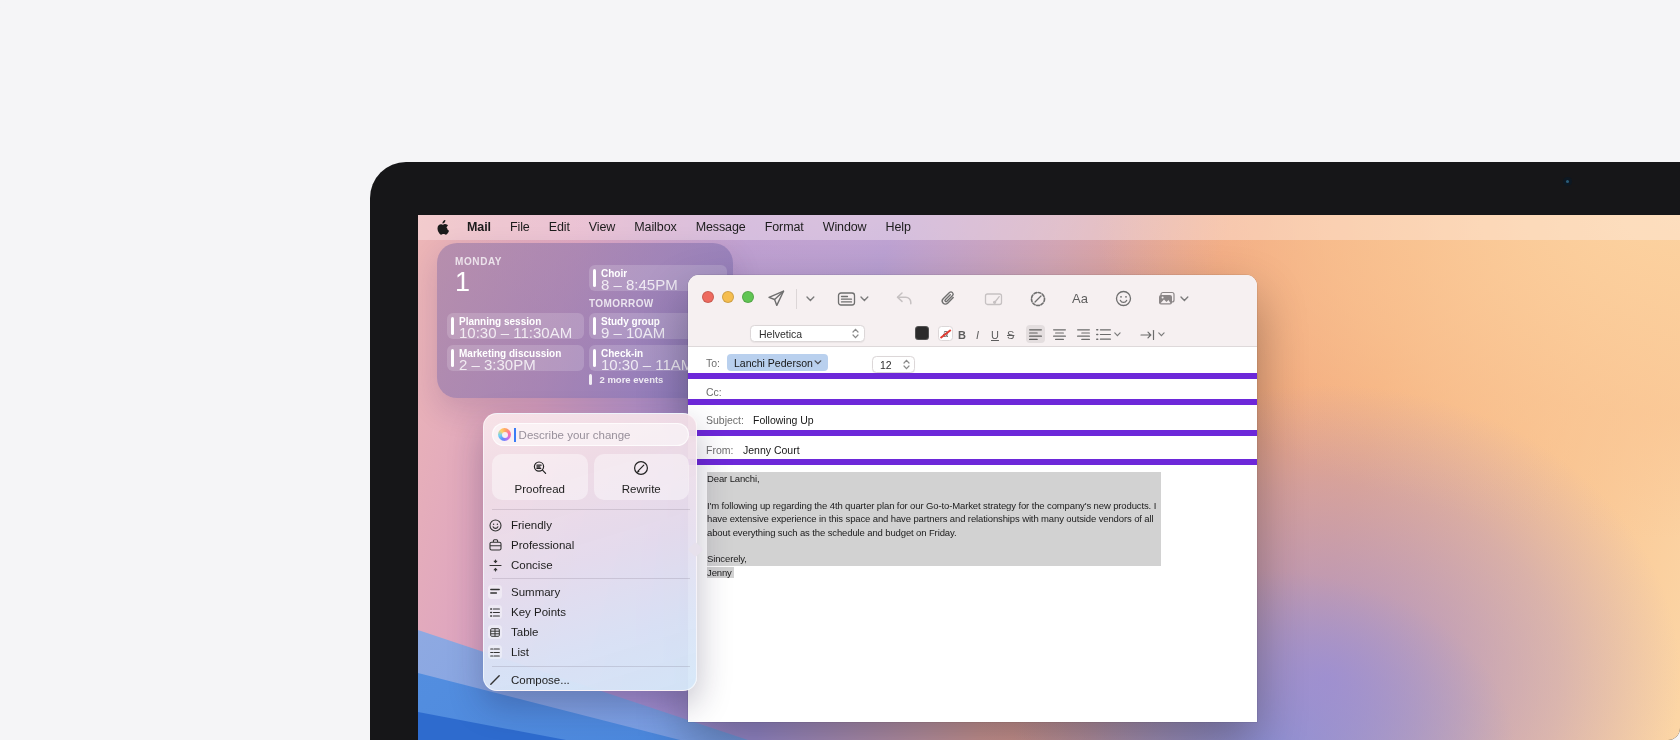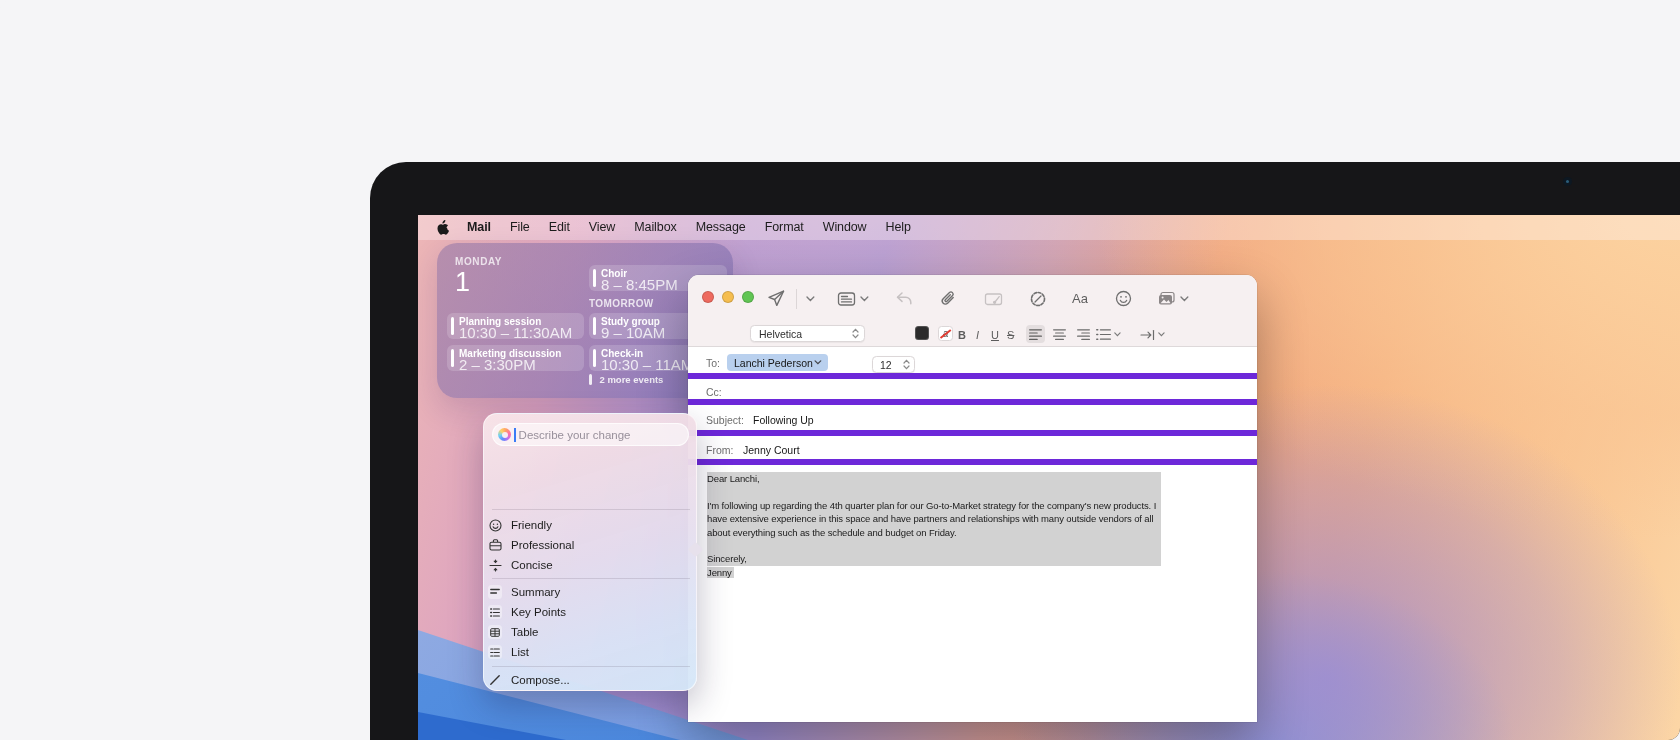--- a/index.html
+++ b/index.html
@@ -347,20 +347,37 @@
 
       <div class="popup">
         <div class="popup-arrow"></div>
 
         <div class="wt-input">
           <span class="ai-flower"></span>
           <span class="caret"></span>
           <span class="wt-ph">Describe your change</span>
         </div>
 
+        <div class="wt-btns">
+          <div class="wt-btn">
+            <span><svg width="16" height="16" viewBox="0 0 16 16" fill="none" stroke="#222" stroke-width="1.2" stroke-linecap="round">
+                  <circle cx="7" cy="6.6" r="4.6"></circle>
+                  <path d="M10.5 10.2 13.6 13.3"></path>
+                  <path d="M4.9 5.2h4.2M4.9 6.9h3M4.9 8.4h3.8"></path>
+                </svg></span>
+            <span class="lbl">Proofread</span>
+          </div>
+          <div class="wt-btn">
+            <span><svg width="16" height="16" viewBox="0 0 16 16" fill="none" stroke="#222" stroke-width="1.2" stroke-linecap="round">
+                  <circle cx="8" cy="8" r="6.4"></circle>
+                  <path d="M5.2 10.8 10.8 5.2M5.2 10.8l-.4 1 1-.4"></path>
+                </svg></span>
+            <span class="lbl">Rewrite</span>
+          </div>
+        </div>
 
         <div class="wt-div d1"></div>
 
         <div class="wt-item" style="top:101px">
           <span class="ic">
               <svg width="13" height="13" viewBox="0 0 13 13" fill="none" stroke="#333" stroke-width="1.1">
                 <circle cx="6.5" cy="6.5" r="5.5"></circle>
                 <circle cx="4.6" cy="5.2" r=".7" fill="#333" stroke="none"></circle>
                 <circle cx="8.4" cy="5.2" r=".7" fill="#333" stroke="none"></circle>
                 <path d="M4.1 7.8a2.6 2.6 0 0 0 4.8 0" stroke-linecap="round"></path>

